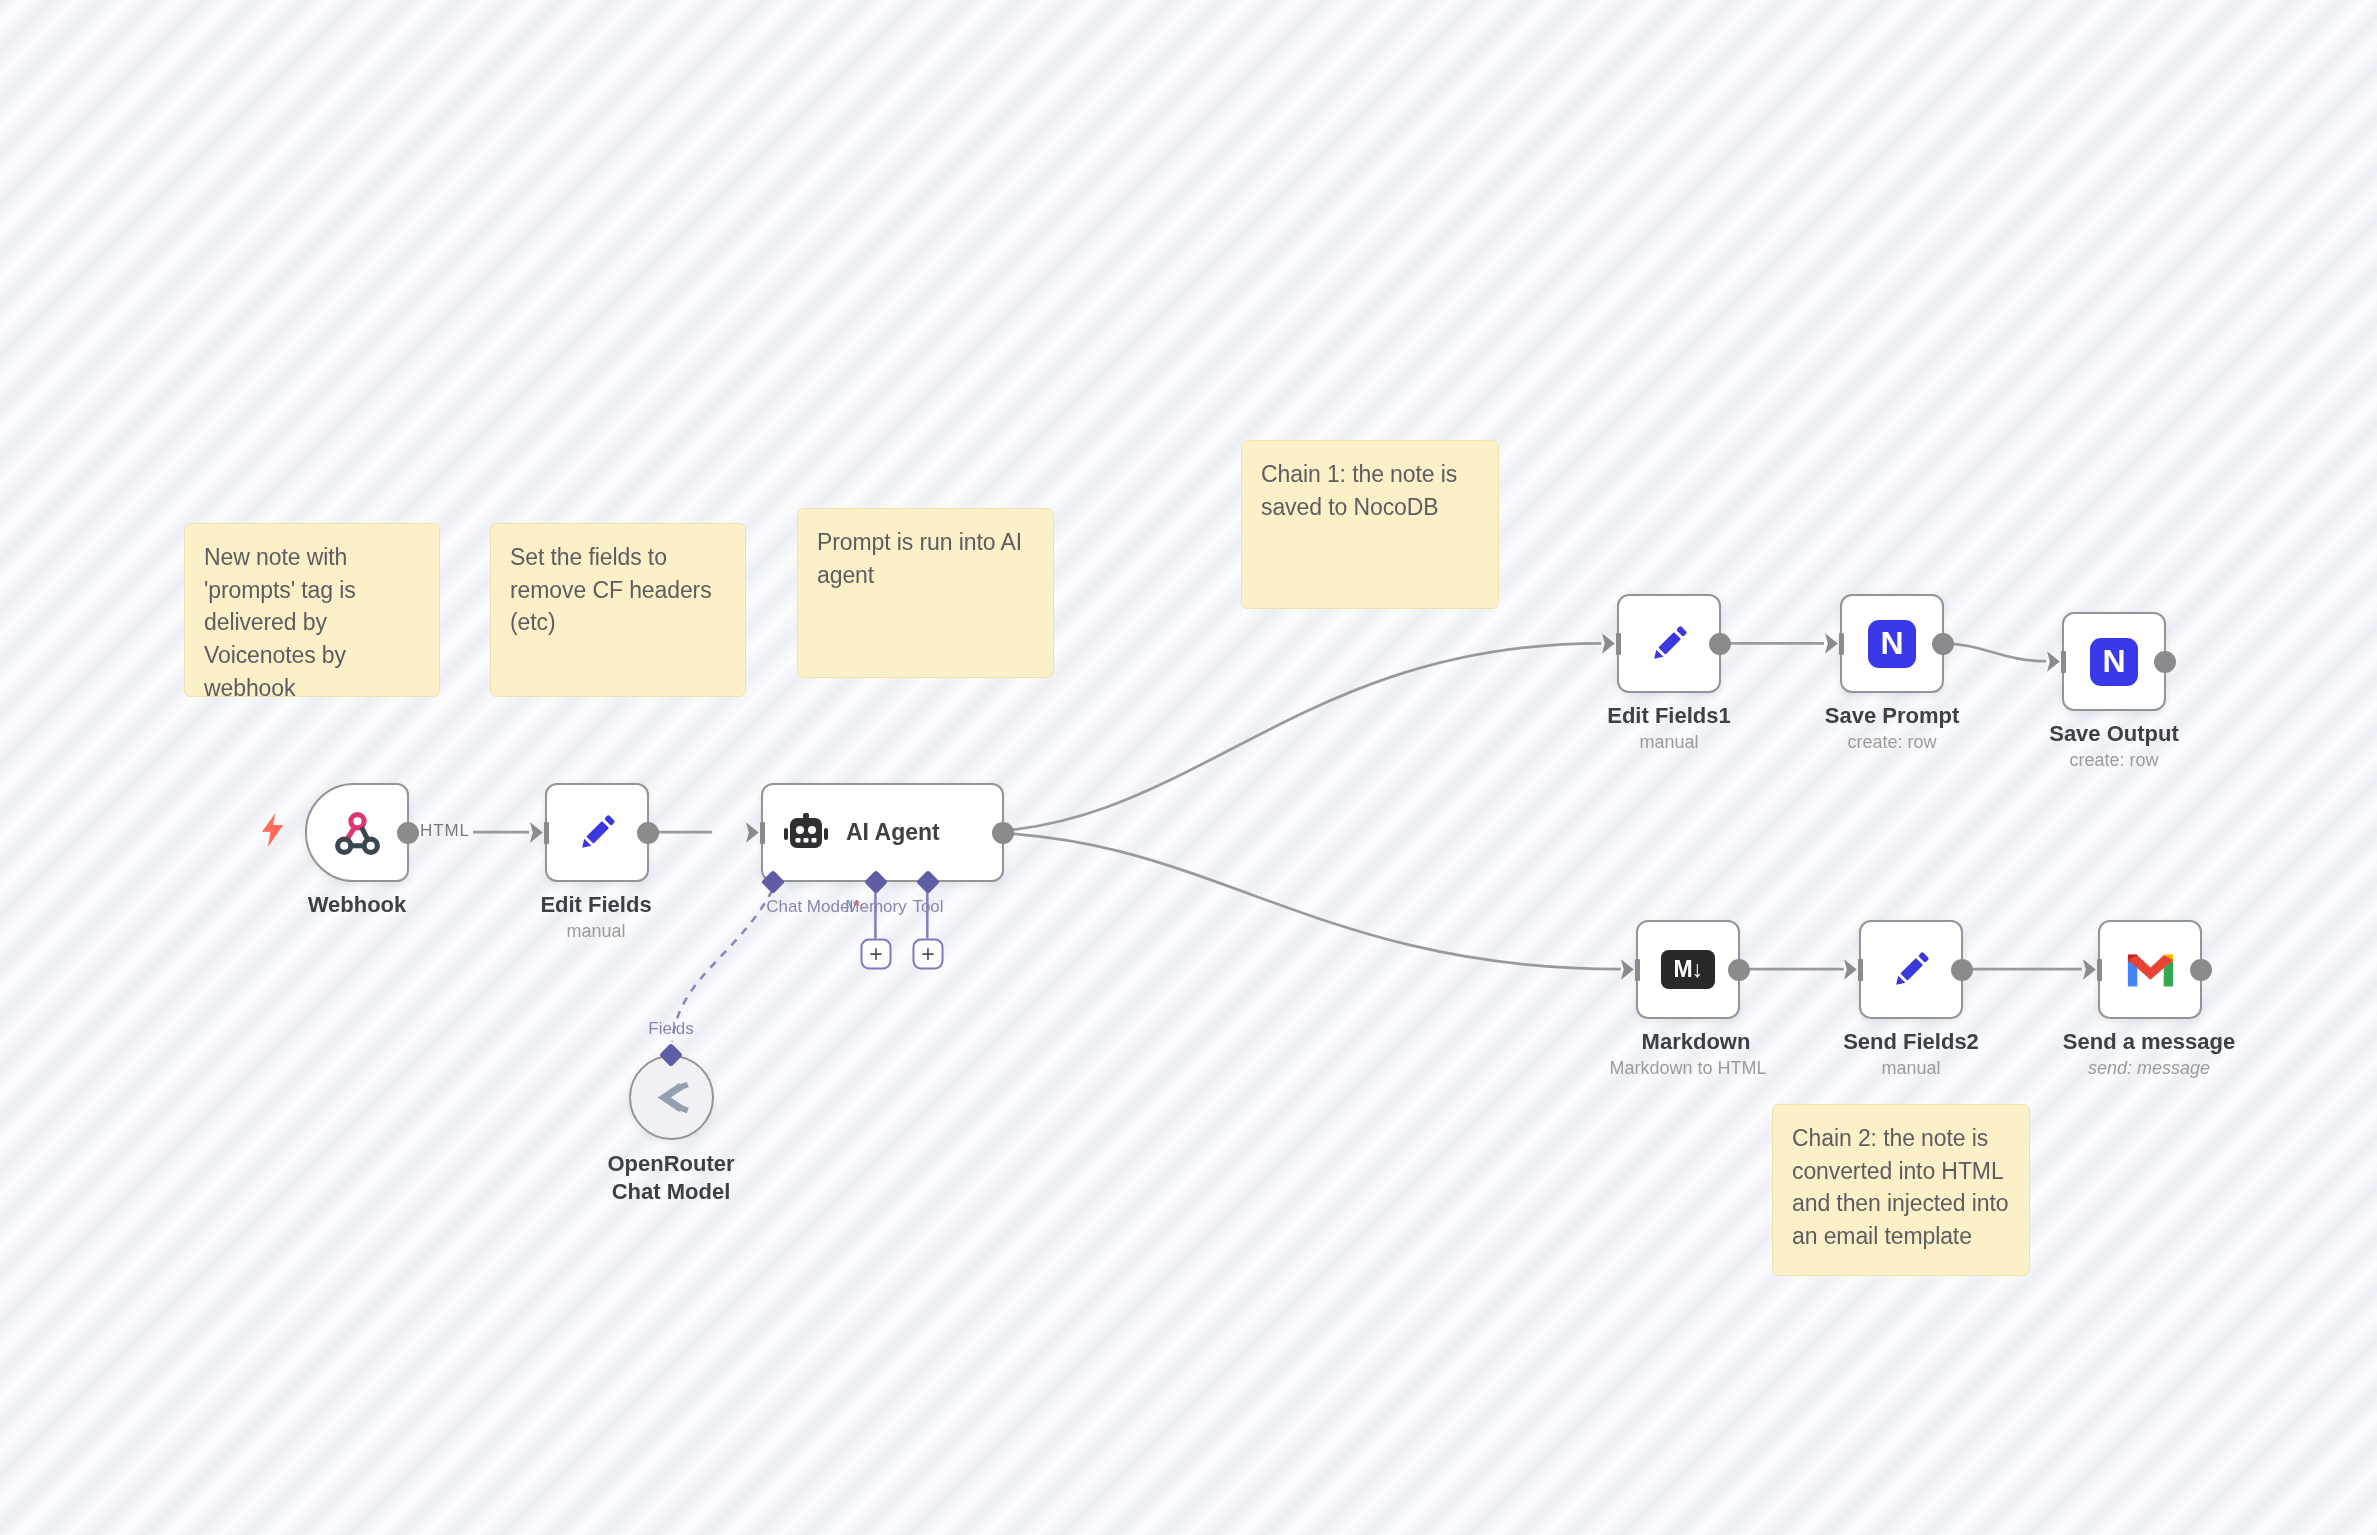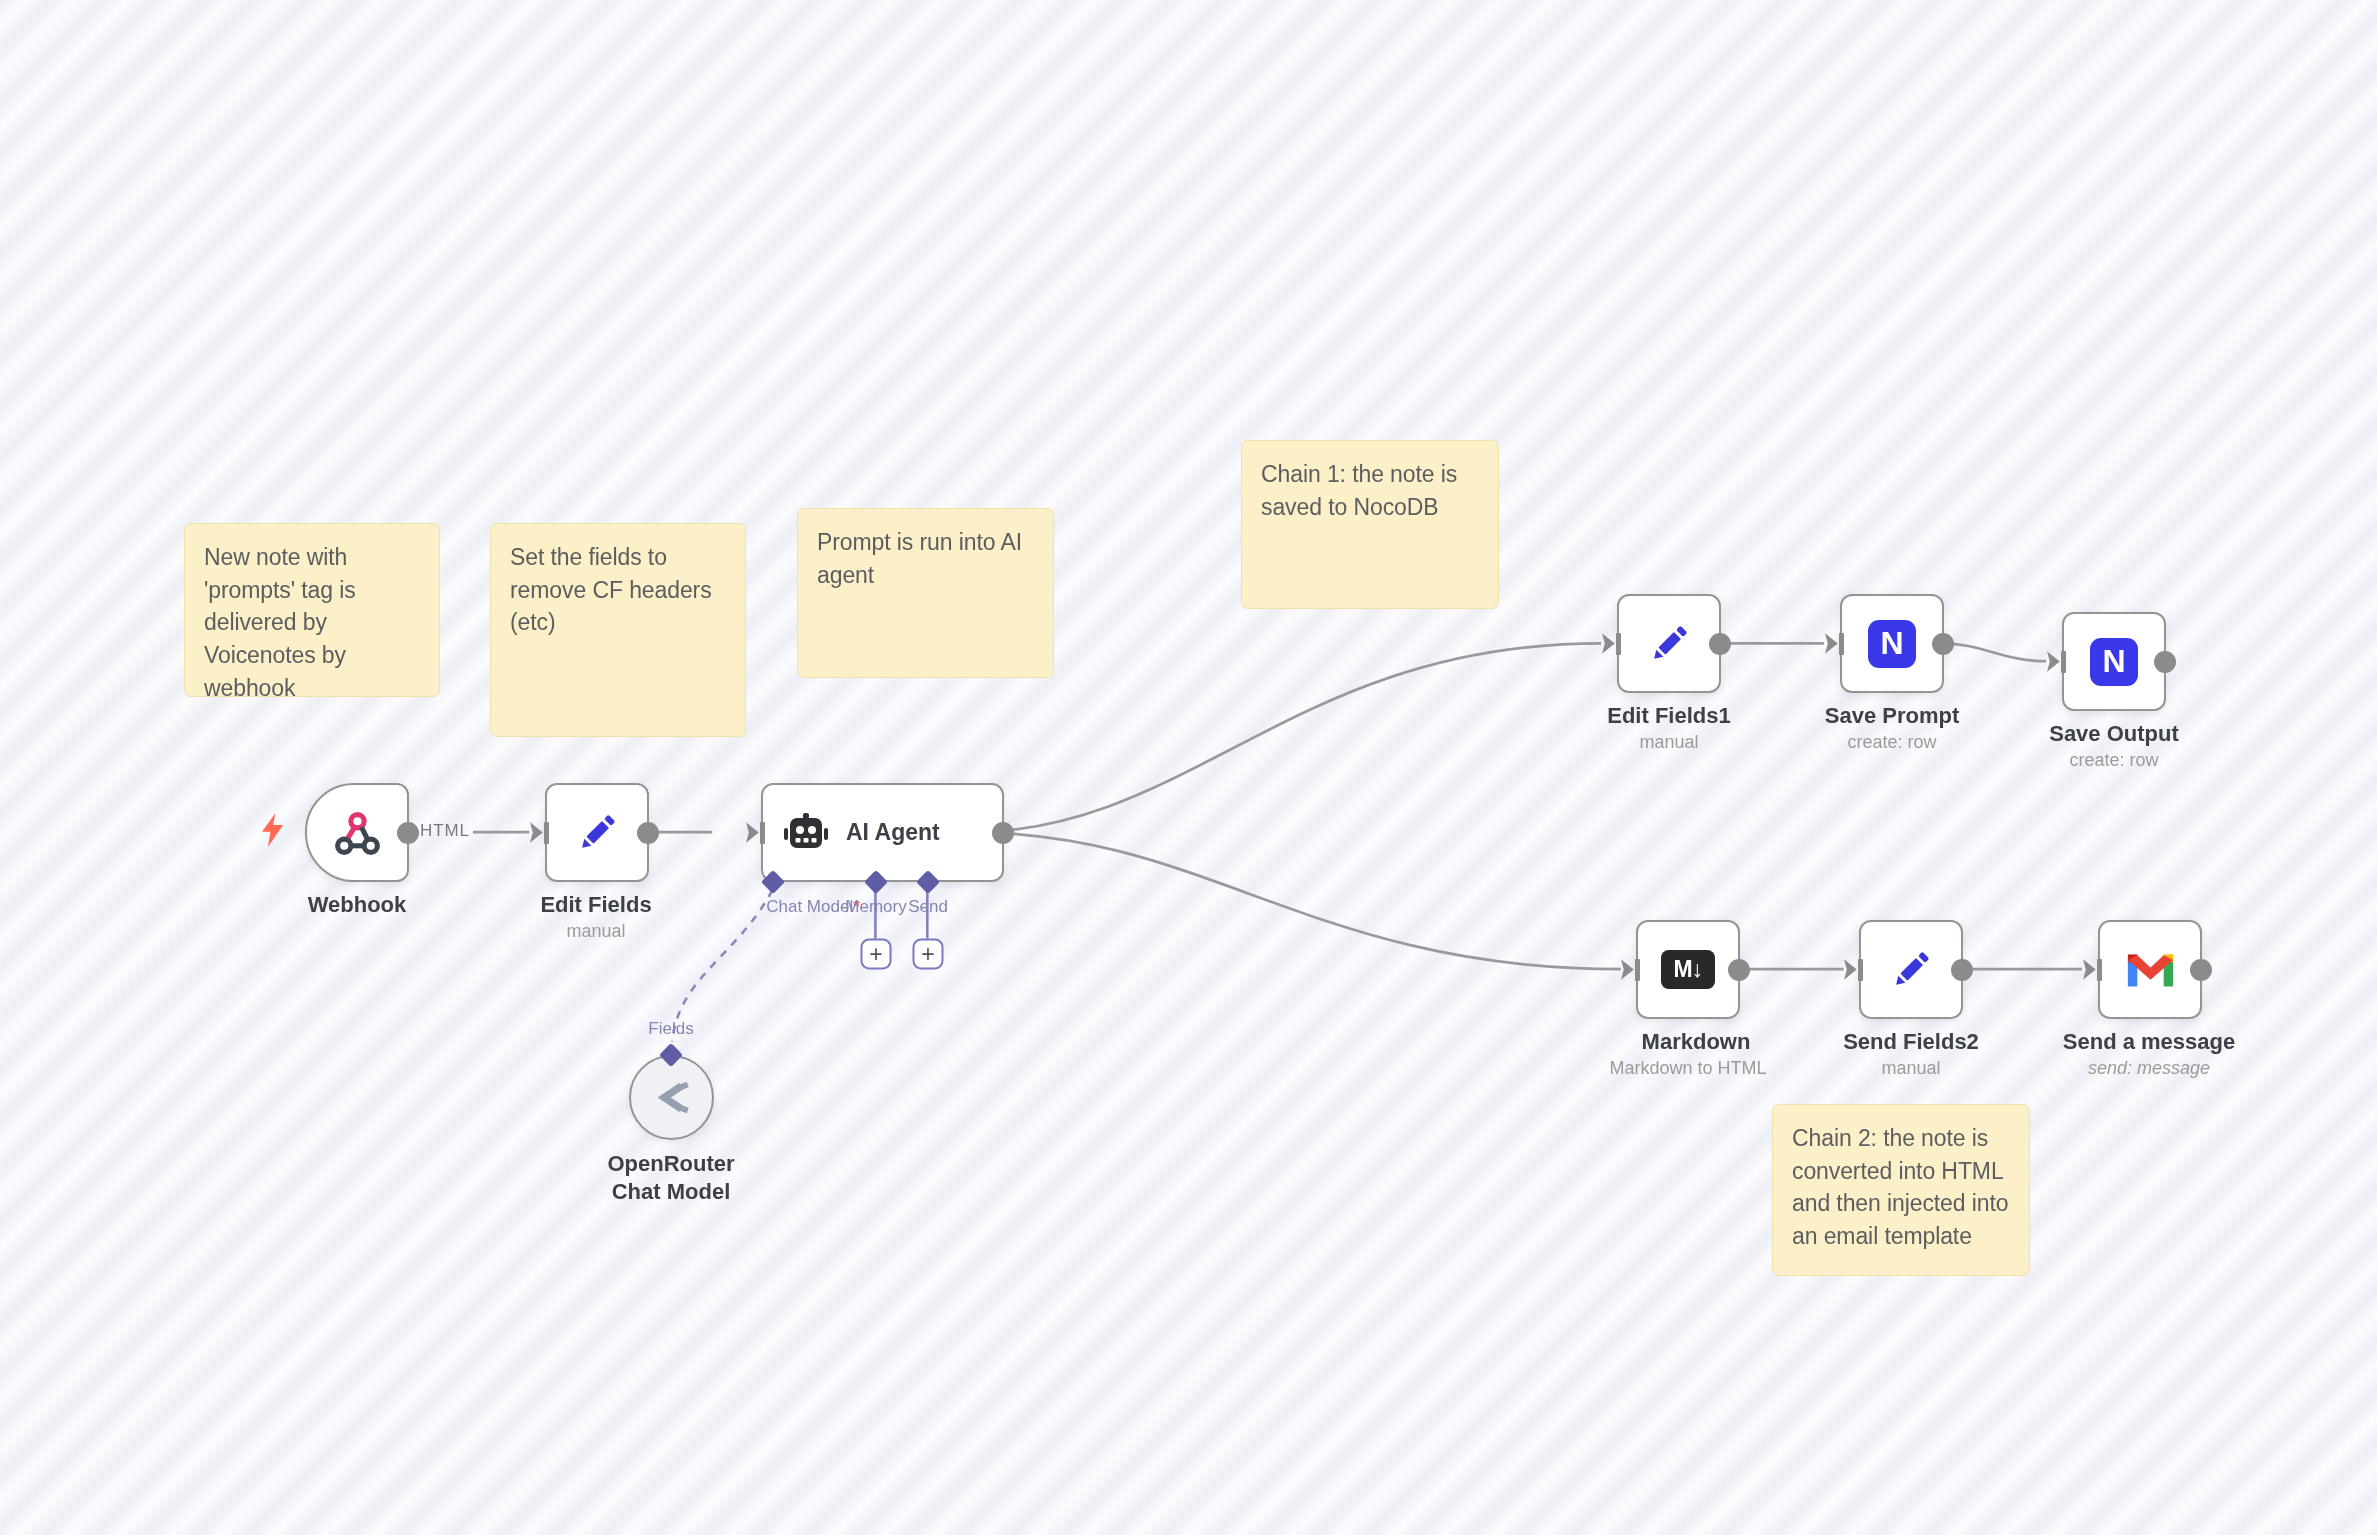--- a/index.html
+++ b/index.html
@@ -12,21 +12,21 @@
   }
 
   
   .sticky {
     position:absolute; z-index:1; box-sizing:border-box;
     background:#fcf0c9; border:1.7px solid #f0e1ab; border-radius:6.8px;
     padding:17px 19px; font-size:23px; line-height:1.42; font-weight:500;
     color:#5c5d60; letter-spacing:-0.1px;
   }
   #sticky-1 {left:184px; top:523px; width:256px; height:174px;}
-  #sticky-2 {left:490px; top:523px; width:256px; height:214px;}
+  #sticky-2 {left:490px; top:523px; width:256px; height:174px;}
   #sticky-3 {left:797px; top:508px; width:257px; height:170px;}
   #sticky-4 {left:1241px; top:440px; width:258px; height:169px;}
   #sticky-5 {left:1772px; top:1104px; width:258px; height:172px;}
 
   
   #edges { position:absolute; left:0; top:0; z-index:2; }
   .edge { stroke:#999a9d; stroke-width:3.2; fill:none; }
   .edge-dashed { stroke:#8886bb; stroke-width:3; fill:none; stroke-dasharray:9 9; }
   .edge-purple { stroke:#8280bd; stroke-width:3; fill:none; }
 
@@ -231,21 +231,21 @@
     <div class="out-dot"></div>
   </div>
 
   <div class="diamond" id="dm-chat"></div>
   <div class="diamond" id="dm-memory"></div>
   <div class="diamond" id="dm-tool"></div>
   <div class="port-label" id="pl-chat">
     <span>Chat Model</span><span class="req-star">*</span>
   </div>
   <div class="port-label" id="pl-memory">Memory</div>
-  <div class="port-label" id="pl-tool">Send</div>
+  <div class="port-label" id="pl-tool">Tool</div>
   <div class="plus-box" id="plus-memory">
       <span>+</span>
     </div>
   <div class="plus-box" id="plus-tool">
       <span>+</span>
     </div>
 
   <div class="node node--circle" id="node-openrouter">
     <div class="icon-wrap">
       <svg width="39" height="39" viewBox="0 0 48 48" fill="none">

